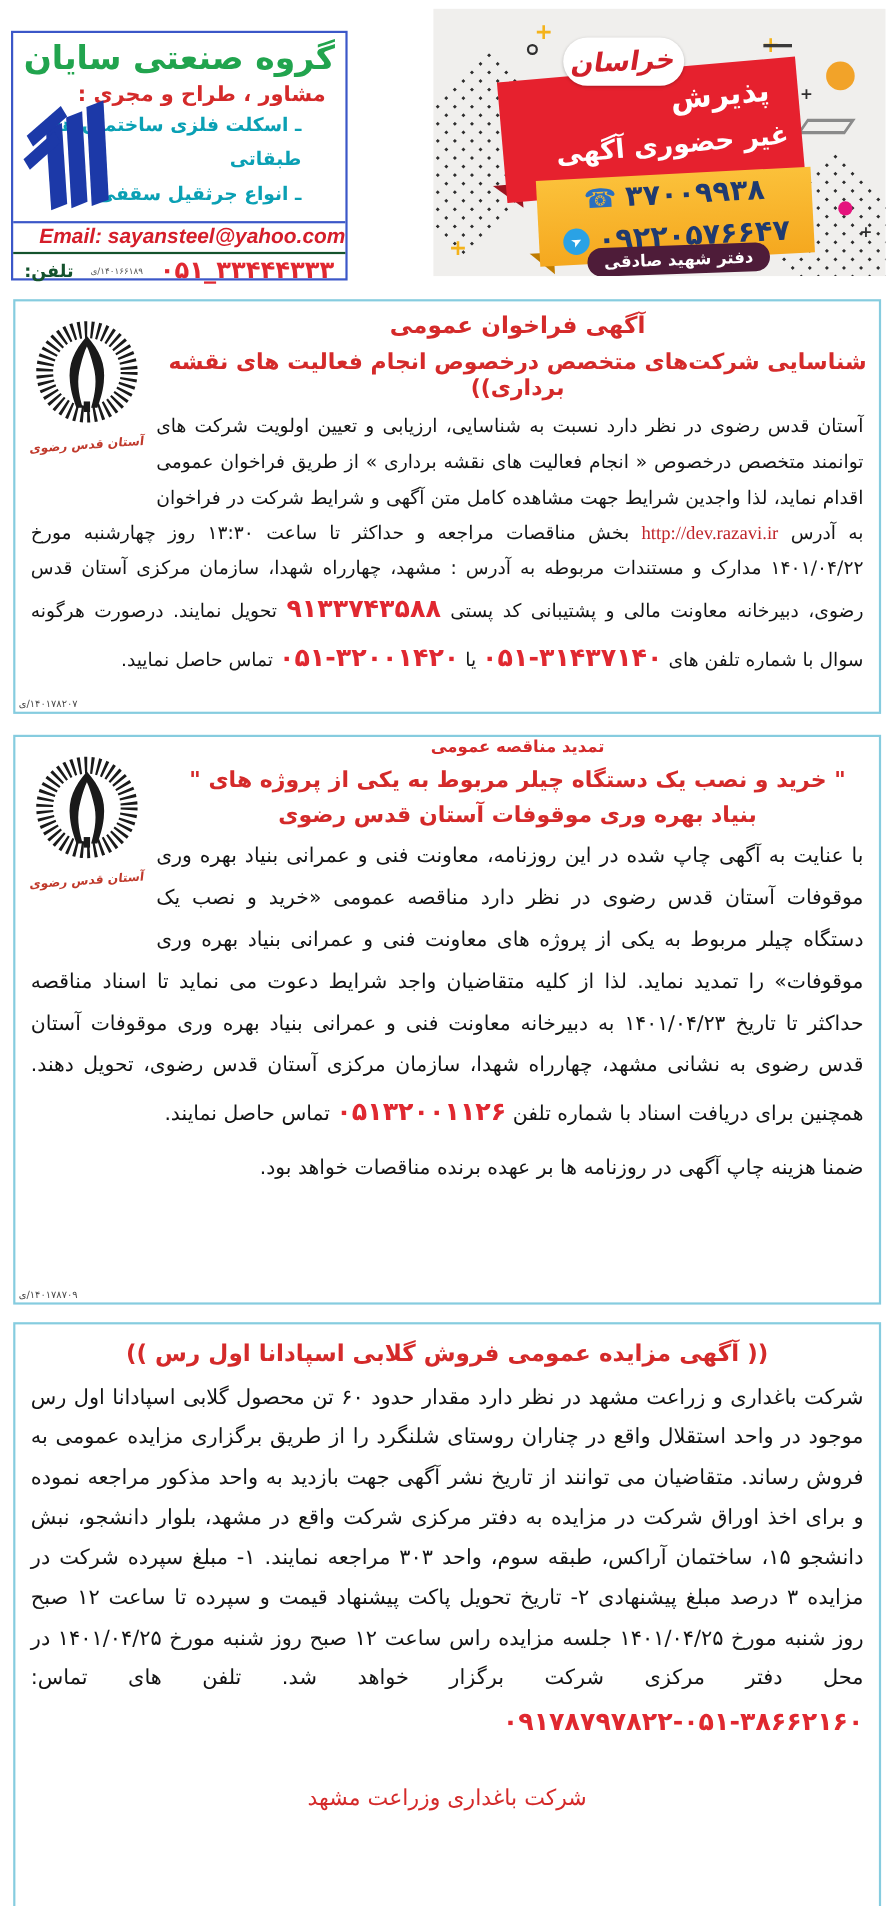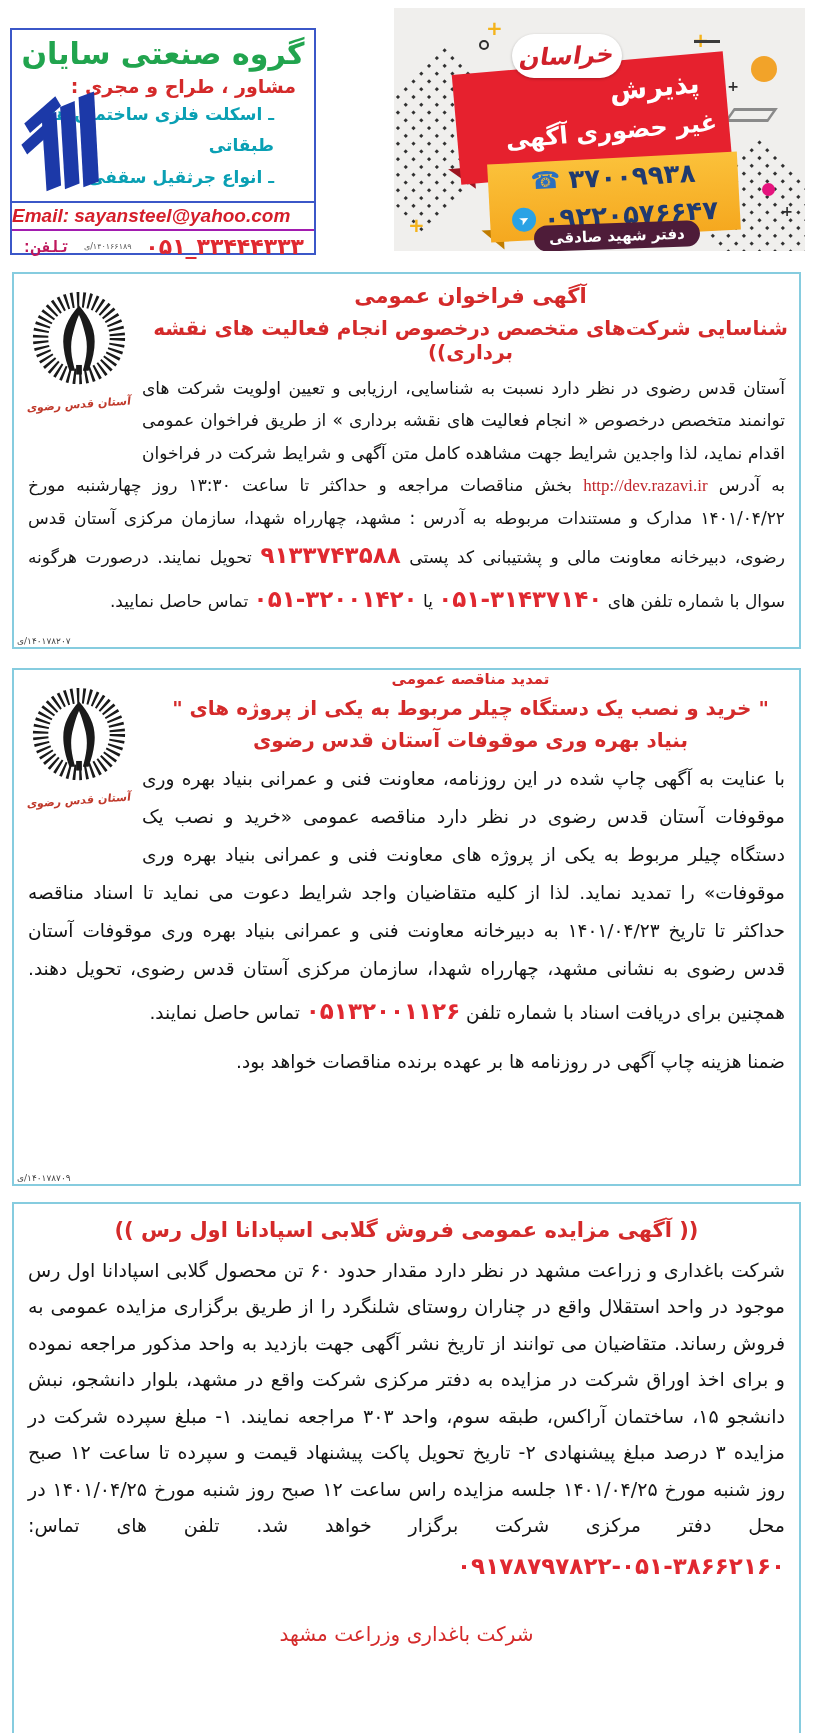--- a/index.html
+++ b/index.html
@@ -8,24 +8,24 @@
 
   
   .sayan { position:absolute; left:10px; top:28px; width:306px; height:227px;
            border:2px solid #3b57c8; background:#fff; direction:rtl; }
   .sayan-title { color:#21a44e; font-weight:bold; font-size:30px; text-align:center; padding-top:6px; letter-spacing:-1px; }
   .sayan-mid { position:relative; height:130px; }
   .sayan-sub { color:#d42a2a; font-weight:bold; font-size:19px; text-align:right; padding:4px 18px 2px 0; }
   .sayan-items { padding-right:40px; }
   .sayan-item { color:#0aa0b4; font-weight:bold; font-size:17px; line-height:1.85; text-align:right; }
   .sayan-logo { position:absolute; left:6px; top:2px; width:92px; height:126px; }
-  .sayan-email-row { border-top:2px solid #3b57c8; border-bottom:2px solid #a21caf; text-align:left; padding:2px 0; }
+  .sayan-email-row { border-top:2px solid #3b57c8; border-bottom:2px solid #14532d; text-align:right; padding:2px 0; }
   .sayan-email { color:#d51e2a; font-weight:bold; font-style:italic; font-size:19px; font-family:"Liberation Sans", sans-serif; }
   .sayan-phone-row { display:flex; align-items:center; justify-content:space-between; padding:3px 10px 0 10px; }
-  .sayan-phone-label { color:#be185d; font-size:16px; font-weight:bold;font-family:Liberation Mono, monospace; }
+  .sayan-phone-label { color:#14532d; font-size:16px; font-weight:bold; }
   .sayan-reg { color:#555; font-size:8px; direction:rtl; }
   .sayan-phone { color:#e02830; font-weight:bold; font-size:22px; direction:ltr; letter-spacing:1px; }
 
   
   .khorasan { position:absolute; left:394px; top:8px; width:411px; height:243px; background:#f0efed; overflow:hidden; }
   .dots { position:absolute; background-image:radial-gradient(#2e2e2e 1.4px, transparent 1.6px); background-size:11px 11px; }
   .dots-left { left:-20px; top:55px; width:120px; height:150px; transform:rotate(45deg); }
   .dots-br { right:-18px; bottom:-20px; width:120px; height:110px; transform:rotate(45deg); }
   .deco { position:absolute; font-weight:bold; }
   .plus-y { color:#f4b31b; font-size:20px; }

